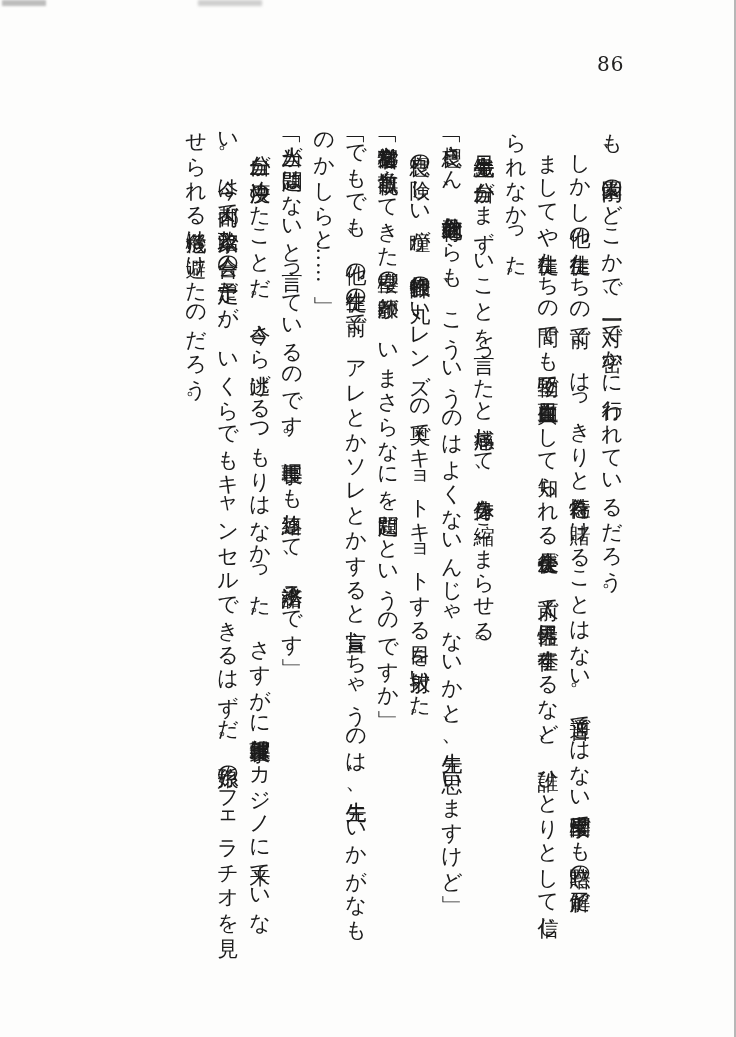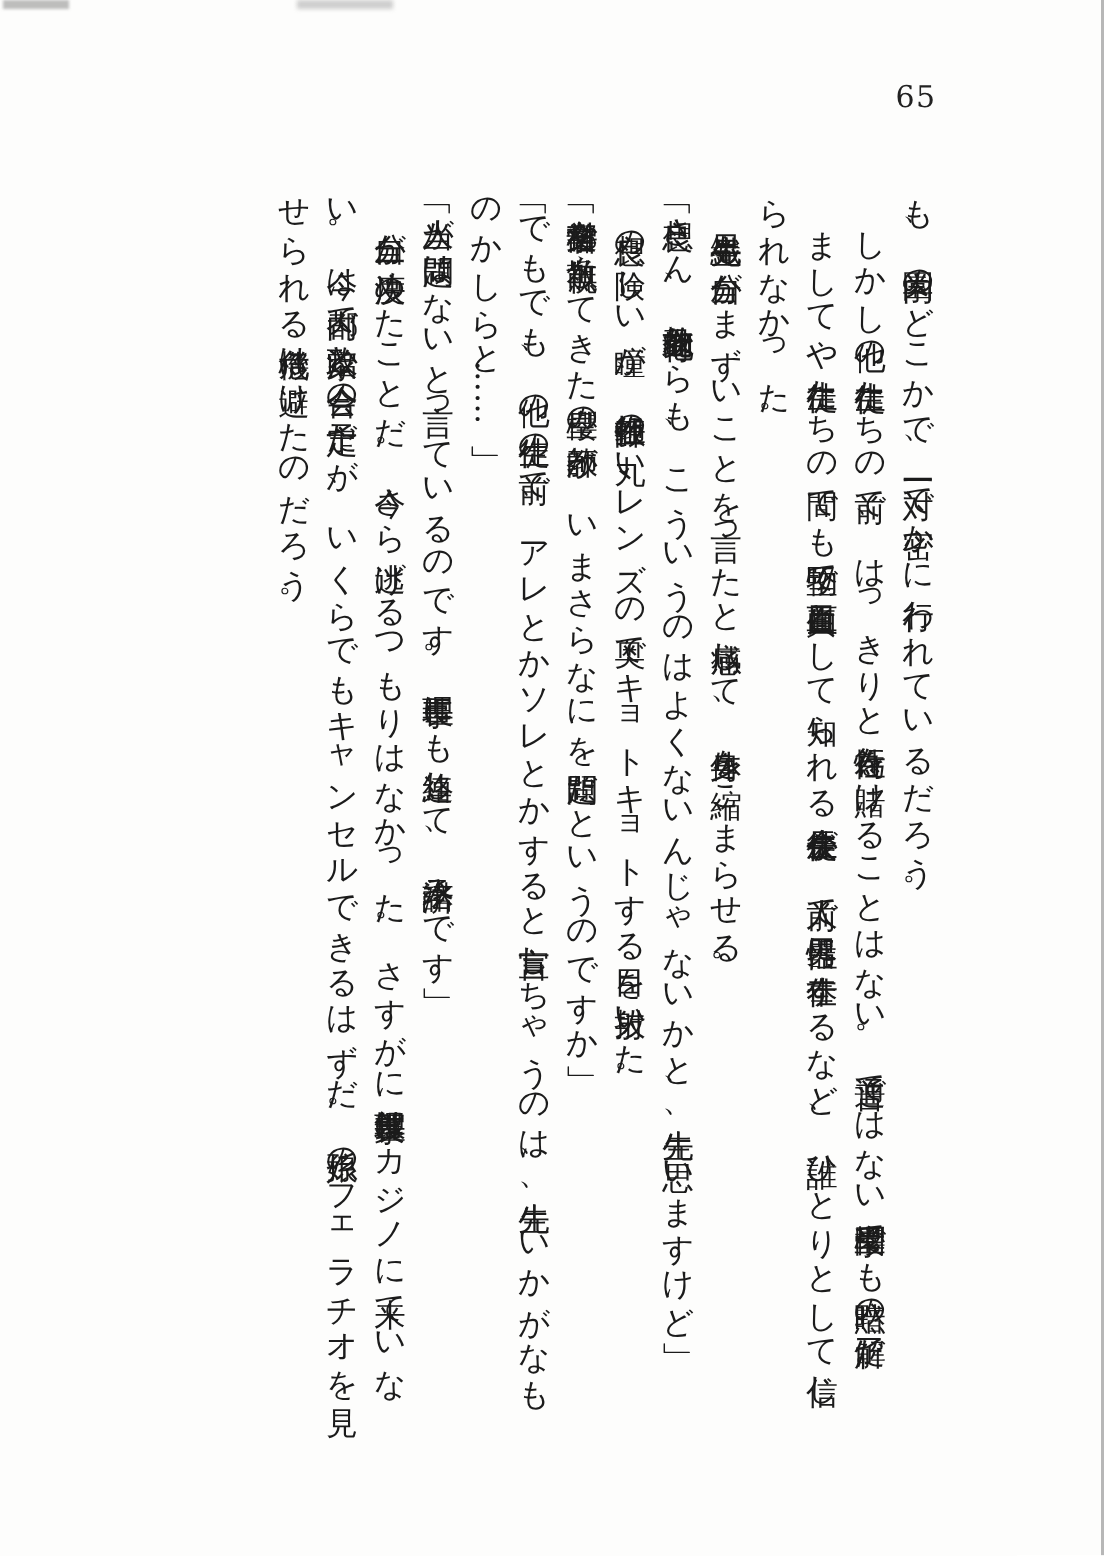--- a/index.html
+++ b/index.html
@@ -78,21 +78,21 @@
 </style>
 </head>
 <body>
 
 <div id="page">
 
   <div class="scan-smudge-1"></div>
   <div class="scan-smudge-2"></div>
   <div class="scan-edge-line"></div>
 
-  <div class="page-number">65</div>
+  <div class="page-number">86</div>
 
   <div class="body-text">
       <p class="para indent-none">も、学園内のどこかで、一対一で密かに行われているだろう。</p>
       <p class="para indent-full">しかし他の生徒たちの前で、はっきりと性行為を賭けることはない。普通ではない櫻皇学園でも暗黙の了解だ。</p>
       <p class="para indent-full">ましてや生徒たちの間でも堅物で生真面目として知られる生徒会長が、人前で男性器に奉仕するなど、誰ひとりとして信じられなかった。</p>
       <p class="para indent-full">早織先生も自分がまずいことを言ったと痛感して、身体を縮こまらせる。</p>
       <p class="para indent-half">「想良さん、教育的見地からも、こういうのはよくないんじゃないかと、先生、思いますけど」</p>
       <p class="para indent-full">想良の険しい瞳が、担任教師の丸いレンズの奥でキョトキョトする目を射抜いた。</p>
       <p class="para indent-half">「文部科学省を散々無視してきた櫻皇の教師が、いまさらなにを問題だというのですか」</p>
       <p class="para indent-half">「でもでも、他の生徒の前で、アレとかソレとかすると宣言しちゃうのは、先生、いかがなものかしらと……」</p>

